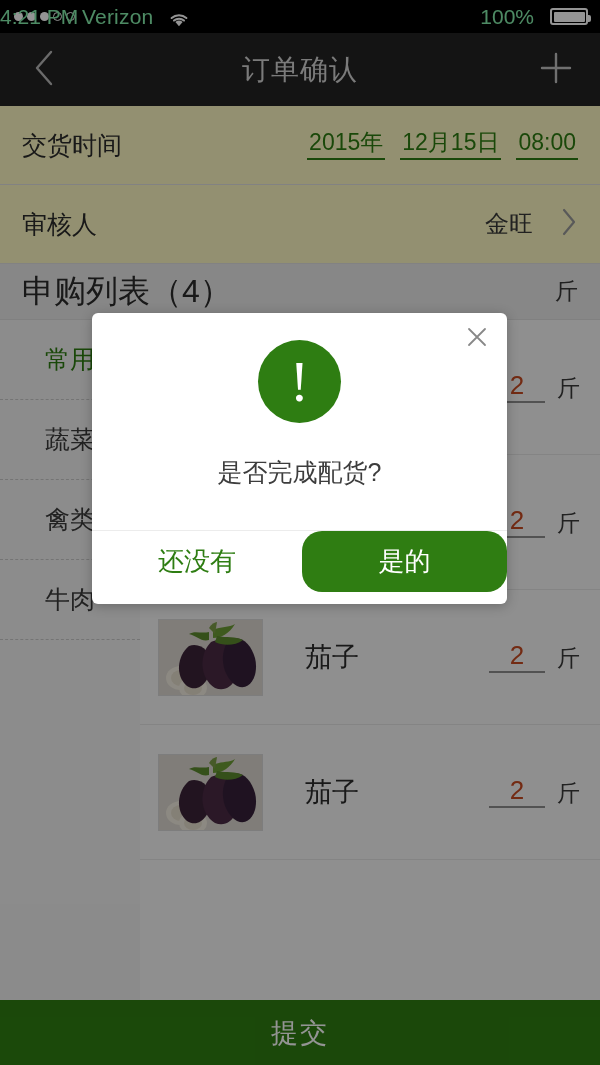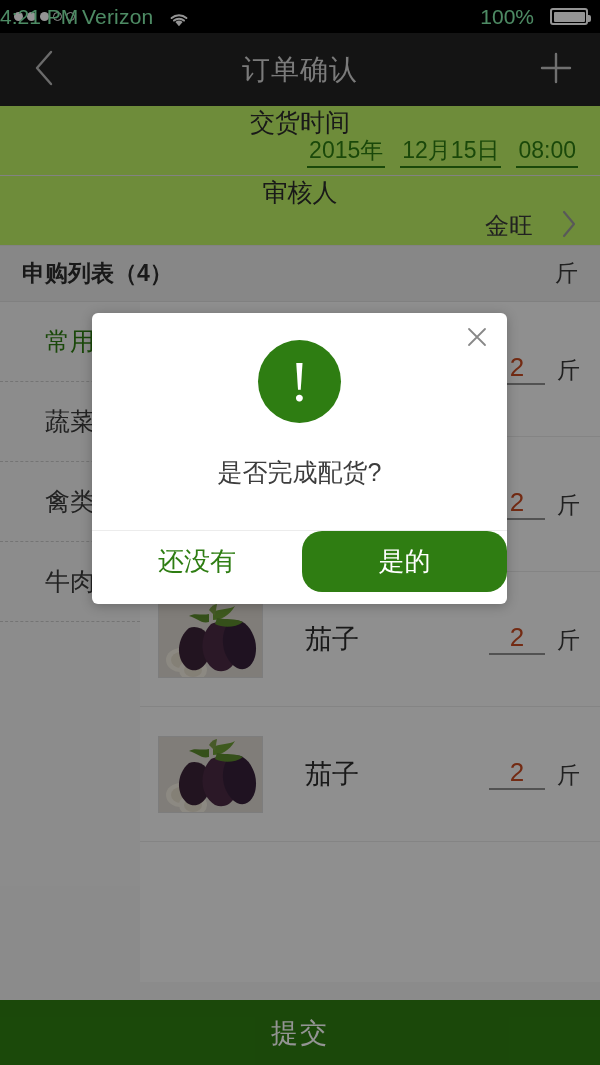--- a/index.html
+++ b/index.html
@@ -39,41 +39,40 @@
     display:flex; align-items:center; justify-content:center;
   }
   .nav-title { color:#d4d4d4; font-size:28px; letter-spacing:1px; }
   .nav-back { position:absolute; left:16px; top:0; height:73px; width:56px; display:flex; align-items:center; justify-content:center; }
   .nav-add { position:absolute; right:16px; top:0; height:73px; width:56px; display:flex; align-items:center; justify-content:center; }
 
   
   .content { position:absolute; top:106px; left:0; width:600px; bottom:0; background:#f0f0f0; }
 
   .form-row {
-    height:70px; background:#bef264;
+    height:79px; background:#fef9c3;
     display:flex; align-items:center; padding:0 22px;
     border-bottom:1px solid #e0e0e0;
     position:relative;
-    flex-direction:column;
   }
   .form-label { font-size:25px; color:#2b2b2b; }
   .form-right { margin-left:auto; display:flex; align-items:center; gap:15px; }
   .datepart {
     font-size:23px; color:#2e7d12;
     border-bottom:2px solid #2e7d12; padding:0 2px 4px 2px; line-height:1;
   }
   .auditor { font-size:24px; color:#3a3a3a; }
   .chev-r { margin-left:12px; display:block; }
 
   .list-head {
     height:56px; background:#e9e9e9;
     display:flex; align-items:center; padding:0 22px;
     border-bottom:1px solid #dcdcdc;
   }
-  .list-head-title { font-size:23px; color:#2b2b2b;font-weight:bold; }
+  .list-head-title { font-size:32px; color:#2b2b2b; }
   .list-head-unit { margin-left:auto; font-size:23px; color:#3a3a3a; }
 
   .body-split { display:flex; height:584px; }
 
   .sidebar { width:140px; background:#f2f2f2; flex:none; }
   .cat {
     height:80px; display:flex; align-items:center; justify-content:center;
     font-size:25px; color:#3c3c3c;
     border-bottom:1px dashed #c9c9c9;
   }

